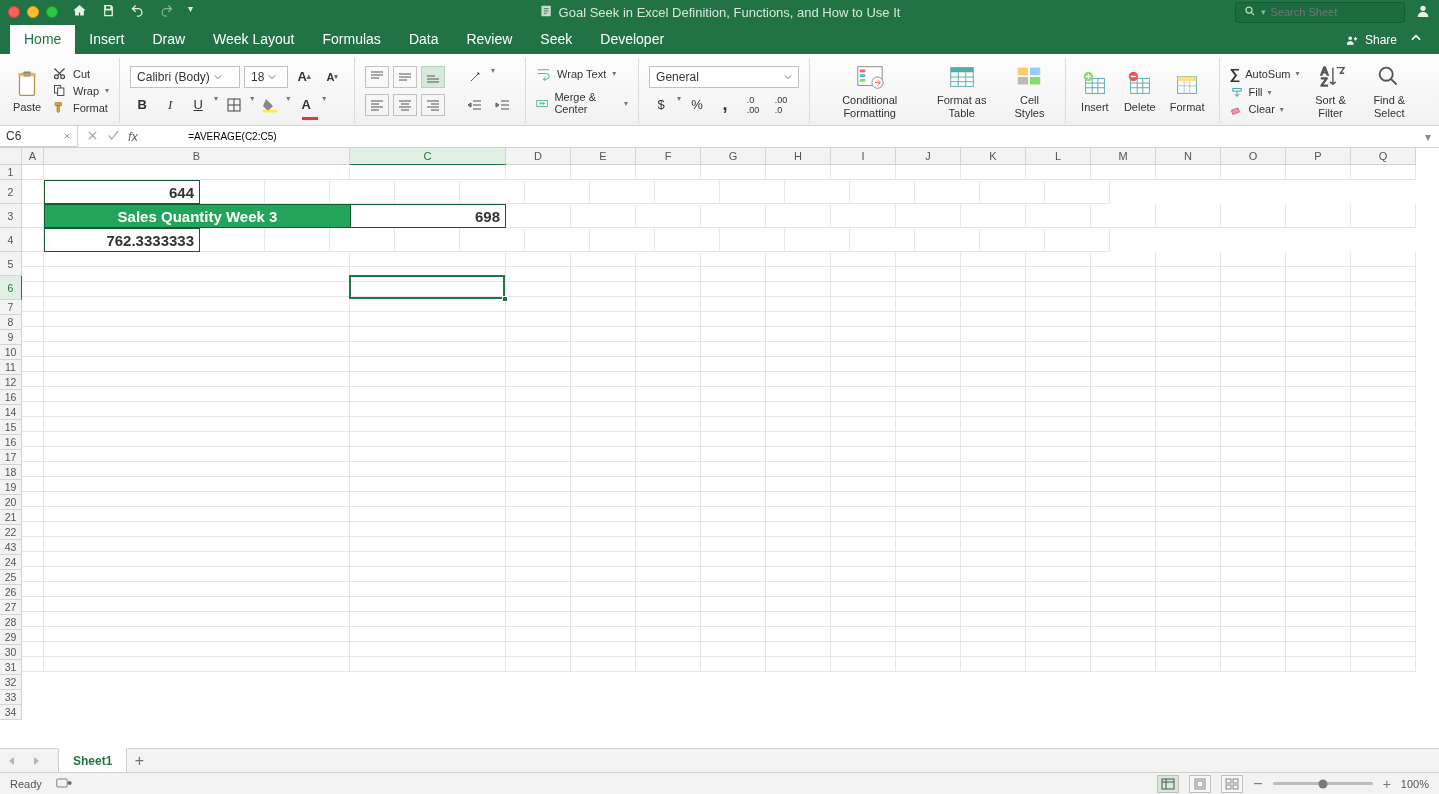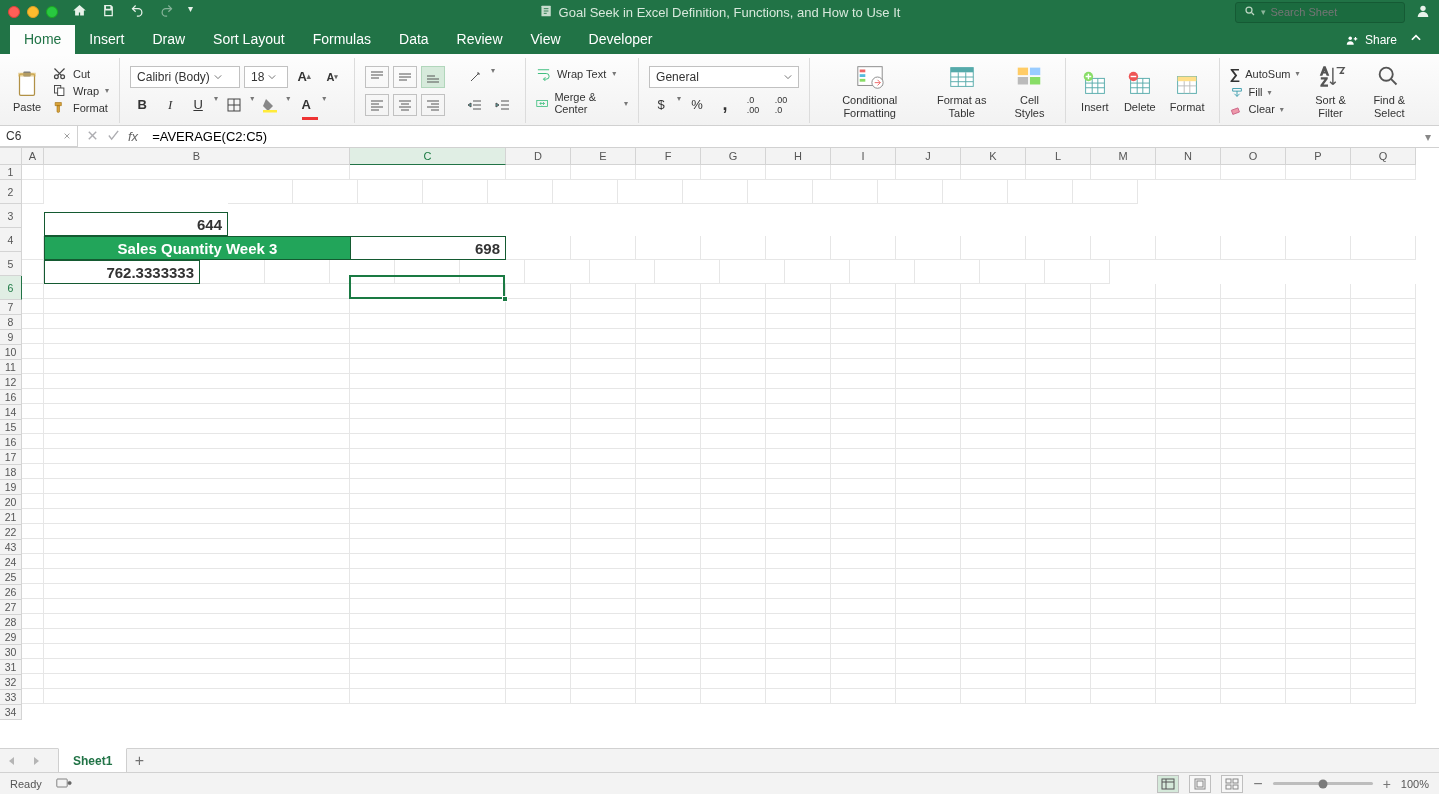--- a/index.html
+++ b/index.html
@@ -50,21 +50,21 @@
   .dd-arrow { font-size: 8px; color: #777; }
   .editing-item { display: flex; align-items: center; gap: 5px; font-size: 11px; }
 
   
   .fbar { height: 22px; border-bottom: 1px solid #d1d1d1; display: flex; align-items: center; background: #fff; }
   .namebox { width: 78px; height: 21px; border: 1px solid #d1d1d1; border-top: none; border-left: none; display: flex; align-items: center; padding: 0 6px; font-size: 12px; justify-content: space-between; }
   .namebox svg { width: 8px; height: 8px; }
   .fx-btns { display: flex; align-items: center; gap: 8px; padding: 0 8px; color: #adadb1; }
   .fx-btns svg { width: 13px; height: 13px; }
   .fx-btns .fx { font-style: italic; font-size: 13px; color: #666; }
-  .formula-input { flex: 1; border: none; outline: none; font-size: 13px; padding: 0 6px; }
+  .formula-input { flex: 1; border: none; outline: none; font-size: 10px; padding: 0 6px; margin-left: 36px; }
   .fbar-expand { padding: 0 8px; color: #888; }
 
   
   .grid-wrap { position: relative; height: 592px; overflow: hidden; background: #fff; }
   .corner { position: absolute; top: 0; left: 0; width: 22px; height: 17px; background: #f3f3f3; border-right: 1px solid #d4d4d4; border-bottom: 1px solid #d4d4d4; }
   .colhdrs { position: absolute; top: 0; left: 22px; height: 17px; display: flex; }
   .ch { font-size: 11px; color: #555; display: flex; align-items: center; justify-content: center; background: #f3f3f3; border-right: 1px solid #d4d4d4; border-bottom: 1px solid #d4d4d4; }
   .ch.active { background: #e0eee4; color: #1b7a43; border-bottom-color: #217346; }
   .rowhdrs { position: absolute; top: 17px; left: 0; width: 22px; }
   .rh { height: 15px; font-size: 10.5px; color: #555; display: flex; align-items: center; justify-content: center; background: #f3f3f3; border-right: 1px solid #d4d4d4; border-bottom: 1px solid #d4d4d4; }
@@ -146,25 +146,25 @@
           <circle cx="12" cy="8" r="4"></circle>
           <path d="M4 21a8 8 0 0 1 16 0z"></path>
         </svg></span>
   </div>
 </div>
 
 <div class="tabsrow">
   <div class="tab active">Home</div>
   <div class="tab">Insert</div>
   <div class="tab">Draw</div>
-  <div class="tab">Sort Layout</div>
+  <div class="tab">Week Layout</div>
   <div class="tab">Formulas</div>
   <div class="tab">Data</div>
   <div class="tab">Review</div>
-  <div class="tab">View</div>
+  <div class="tab">Seek</div>
   <div class="tab">Developer</div>
   <div class="share-area">
     <span style="display:flex;align-items:center;gap:6px">
       <svg viewBox="0 0 24 24" fill="currentColor">
           <circle cx="9" cy="9" r="3"></circle>
           <path d="M3 20a6 6 0 0 1 12 0z"></path>
           <path d="M18 7v6M15 10h6" stroke="#fff" stroke-width="2"></path>
         </svg>
       <span>Share</span>
     </span>
@@ -548,21 +548,21 @@
         <div class="cc" style="width: 65px;"></div>
         <div class="cc" style="width: 65px;"></div>
         <div class="cc" style="width: 65px;"></div>
         <div class="cc" style="width: 65px;"></div>
         <div class="cc" style="width: 65px;"></div>
         <div class="cc" style="width: 65px;"></div>
         <div class="cc" style="width: 65px;"></div>
       </div>
       <div class="crow tall">
         <div class="cc" style="width: 22px;"></div>
-        <div class="cc valcell" style="width: 184px; margin-top: 32px;">644</div>
+        <div class="cc valcell" style="width: 156px;">644</div>
         <div class="cc" style="width: 65px;"></div>
         <div class="cc" style="width: 65px;"></div>
         <div class="cc" style="width: 65px;"></div>
         <div class="cc" style="width: 65px;"></div>
         <div class="cc" style="width: 65px;"></div>
         <div class="cc" style="width: 65px;"></div>
         <div class="cc" style="width: 65px;"></div>
         <div class="cc" style="width: 65px;"></div>
         <div class="cc" style="width: 65px;"></div>
         <div class="cc" style="width: 65px;"></div>

